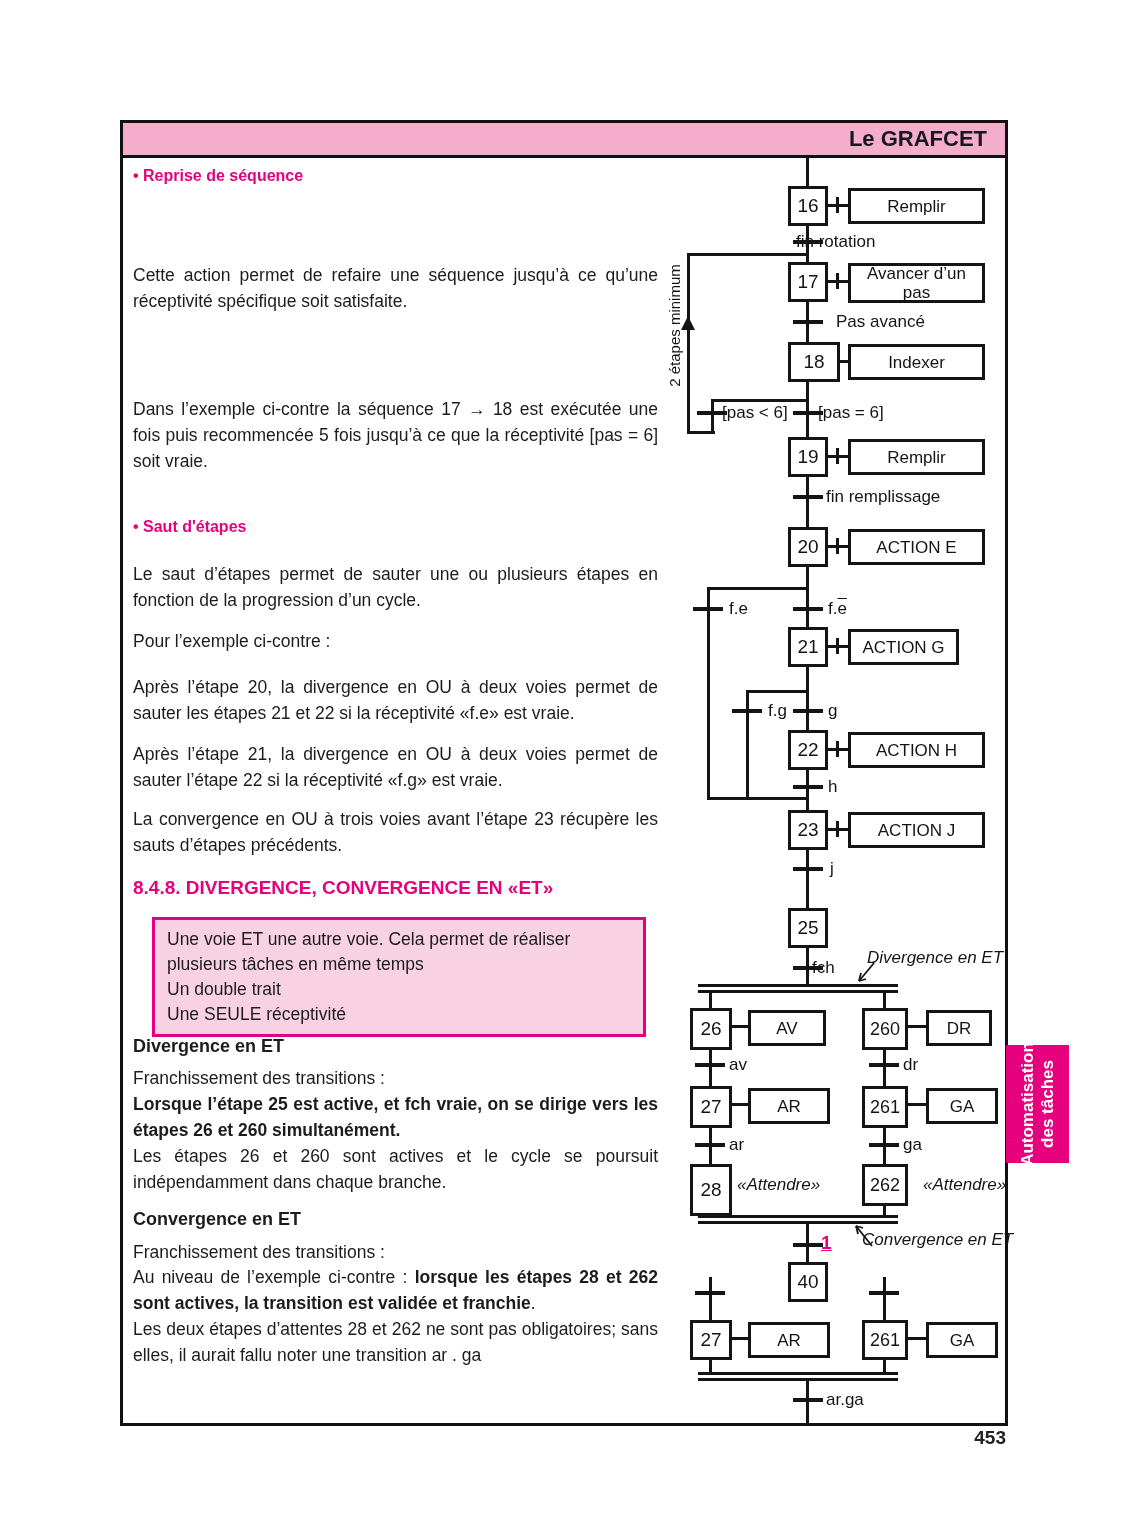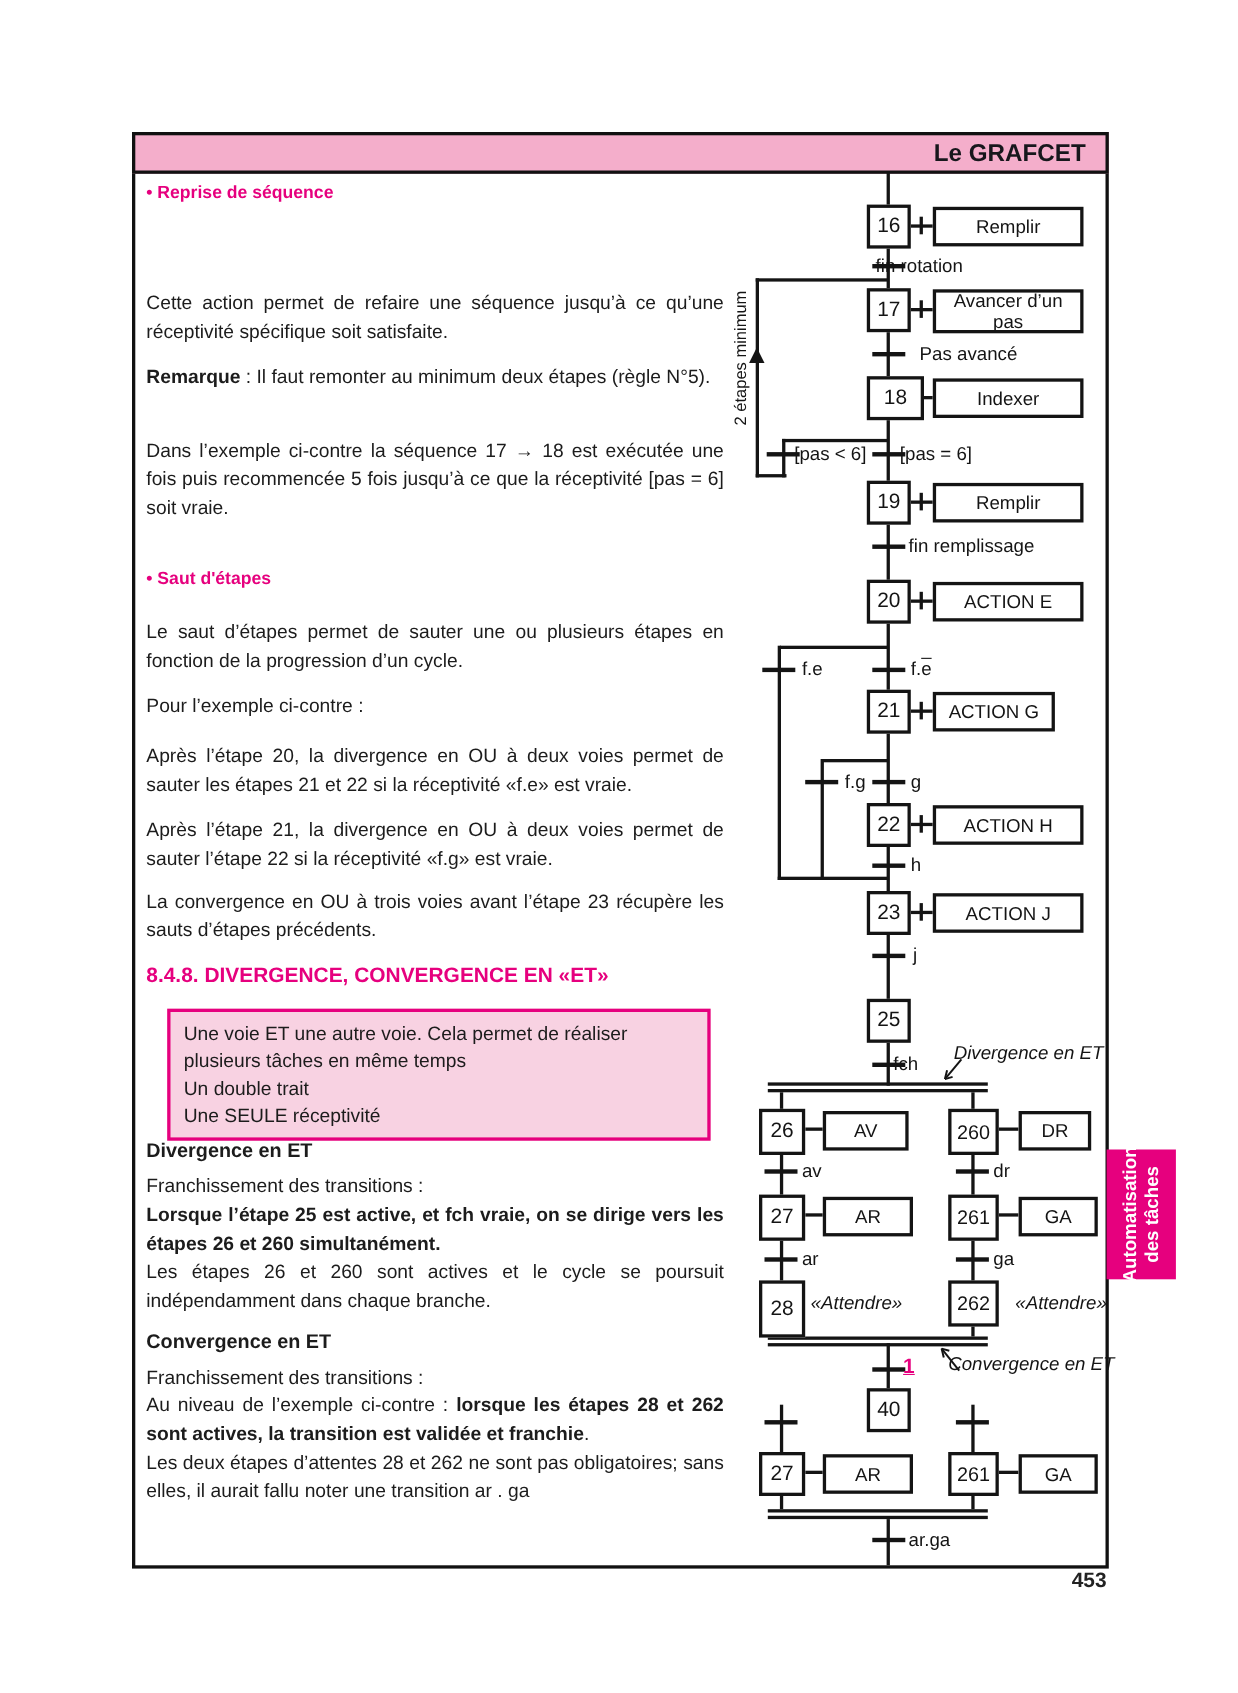--- a/index.html
+++ b/index.html
@@ -49,21 +49,20 @@
 
 <div class="page">
 
   <div class="frame"></div>
   <div class="header">
     <span>Le GRAFCET</span>
   </div>
 
   <div class="tb mh" style="top:164px;">• Reprise de séquence</div>
   <div class="tb" style="top:262px;">Cette action permet de refaire une séquence jusqu’à ce qu’une réceptivité spécifique soit satisfaite.</div>
-  <div class="tb" style="top:329px;"><b>Remarque</b><span> : Il faut remonter au minimum deux étapes (règle N°5).</span></div>
   <div class="tb" style="top:396px;">Dans l’exemple ci-contre la séquence 17 → 18 est exécutée une fois puis recommencée 5 fois jusqu’à ce que la réceptivité [pas = 6] soit vraie.</div>
 
   <div class="tb mh" style="top:515px;">• Saut d'étapes</div>
   <div class="tb" style="top:561px;">Le saut d’étapes permet de sauter une ou plusieurs étapes en fonction de la progression d’un cycle.</div>
   <div class="tb" style="top:628px;">Pour l’exemple ci-contre :</div>
   <div class="tb" style="top:674px;">Après l’étape 20, la divergence en OU à deux voies permet de sauter les étapes 21 et 22 si la réceptivité «f.e» est vraie.</div>
   <div class="tb" style="top:741px;">Après l’étape 21, la divergence en OU à deux voies permet de sauter l’étape 22 si la réceptivité «f.g» est vraie.</div>
   <div class="tb" style="top:806px;">La convergence en OU à trois voies avant l’étape 23 récupère les sauts d’étapes précédents.</div>
 
   <div class="tb mh2" style="top:876px;">8.4.8. DIVERGENCE, CONVERGENCE EN «ET»</div>

